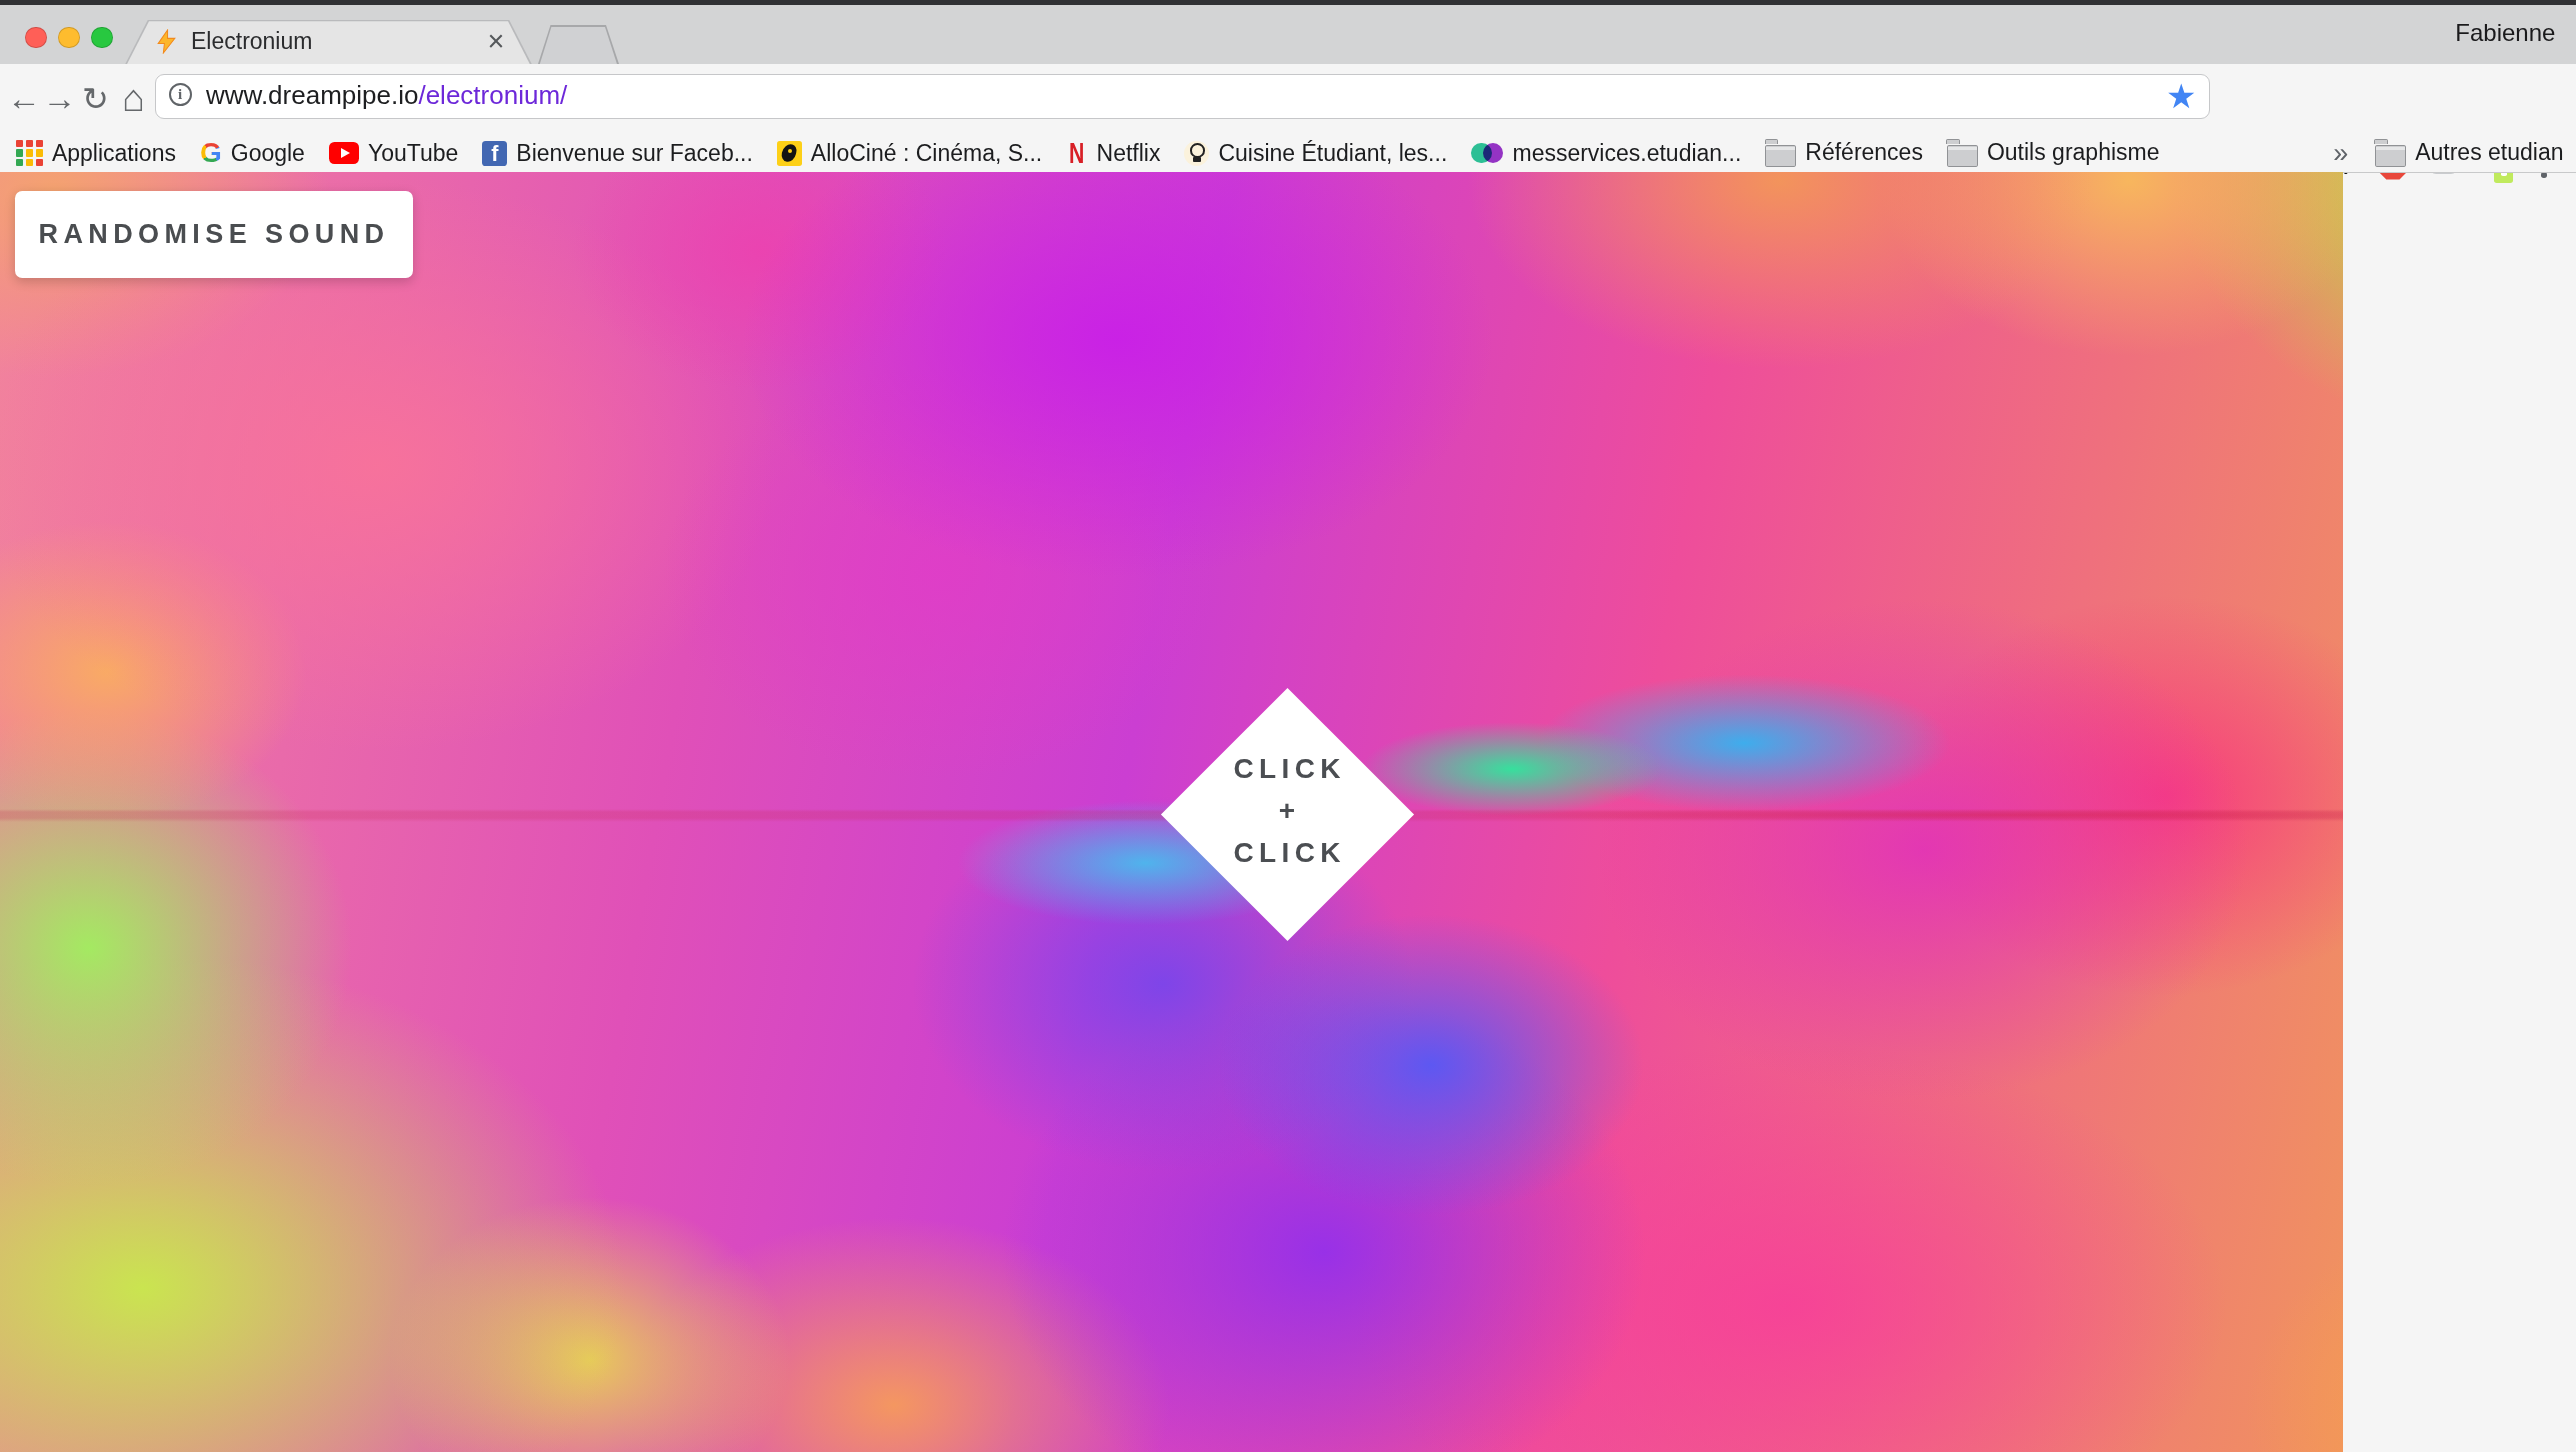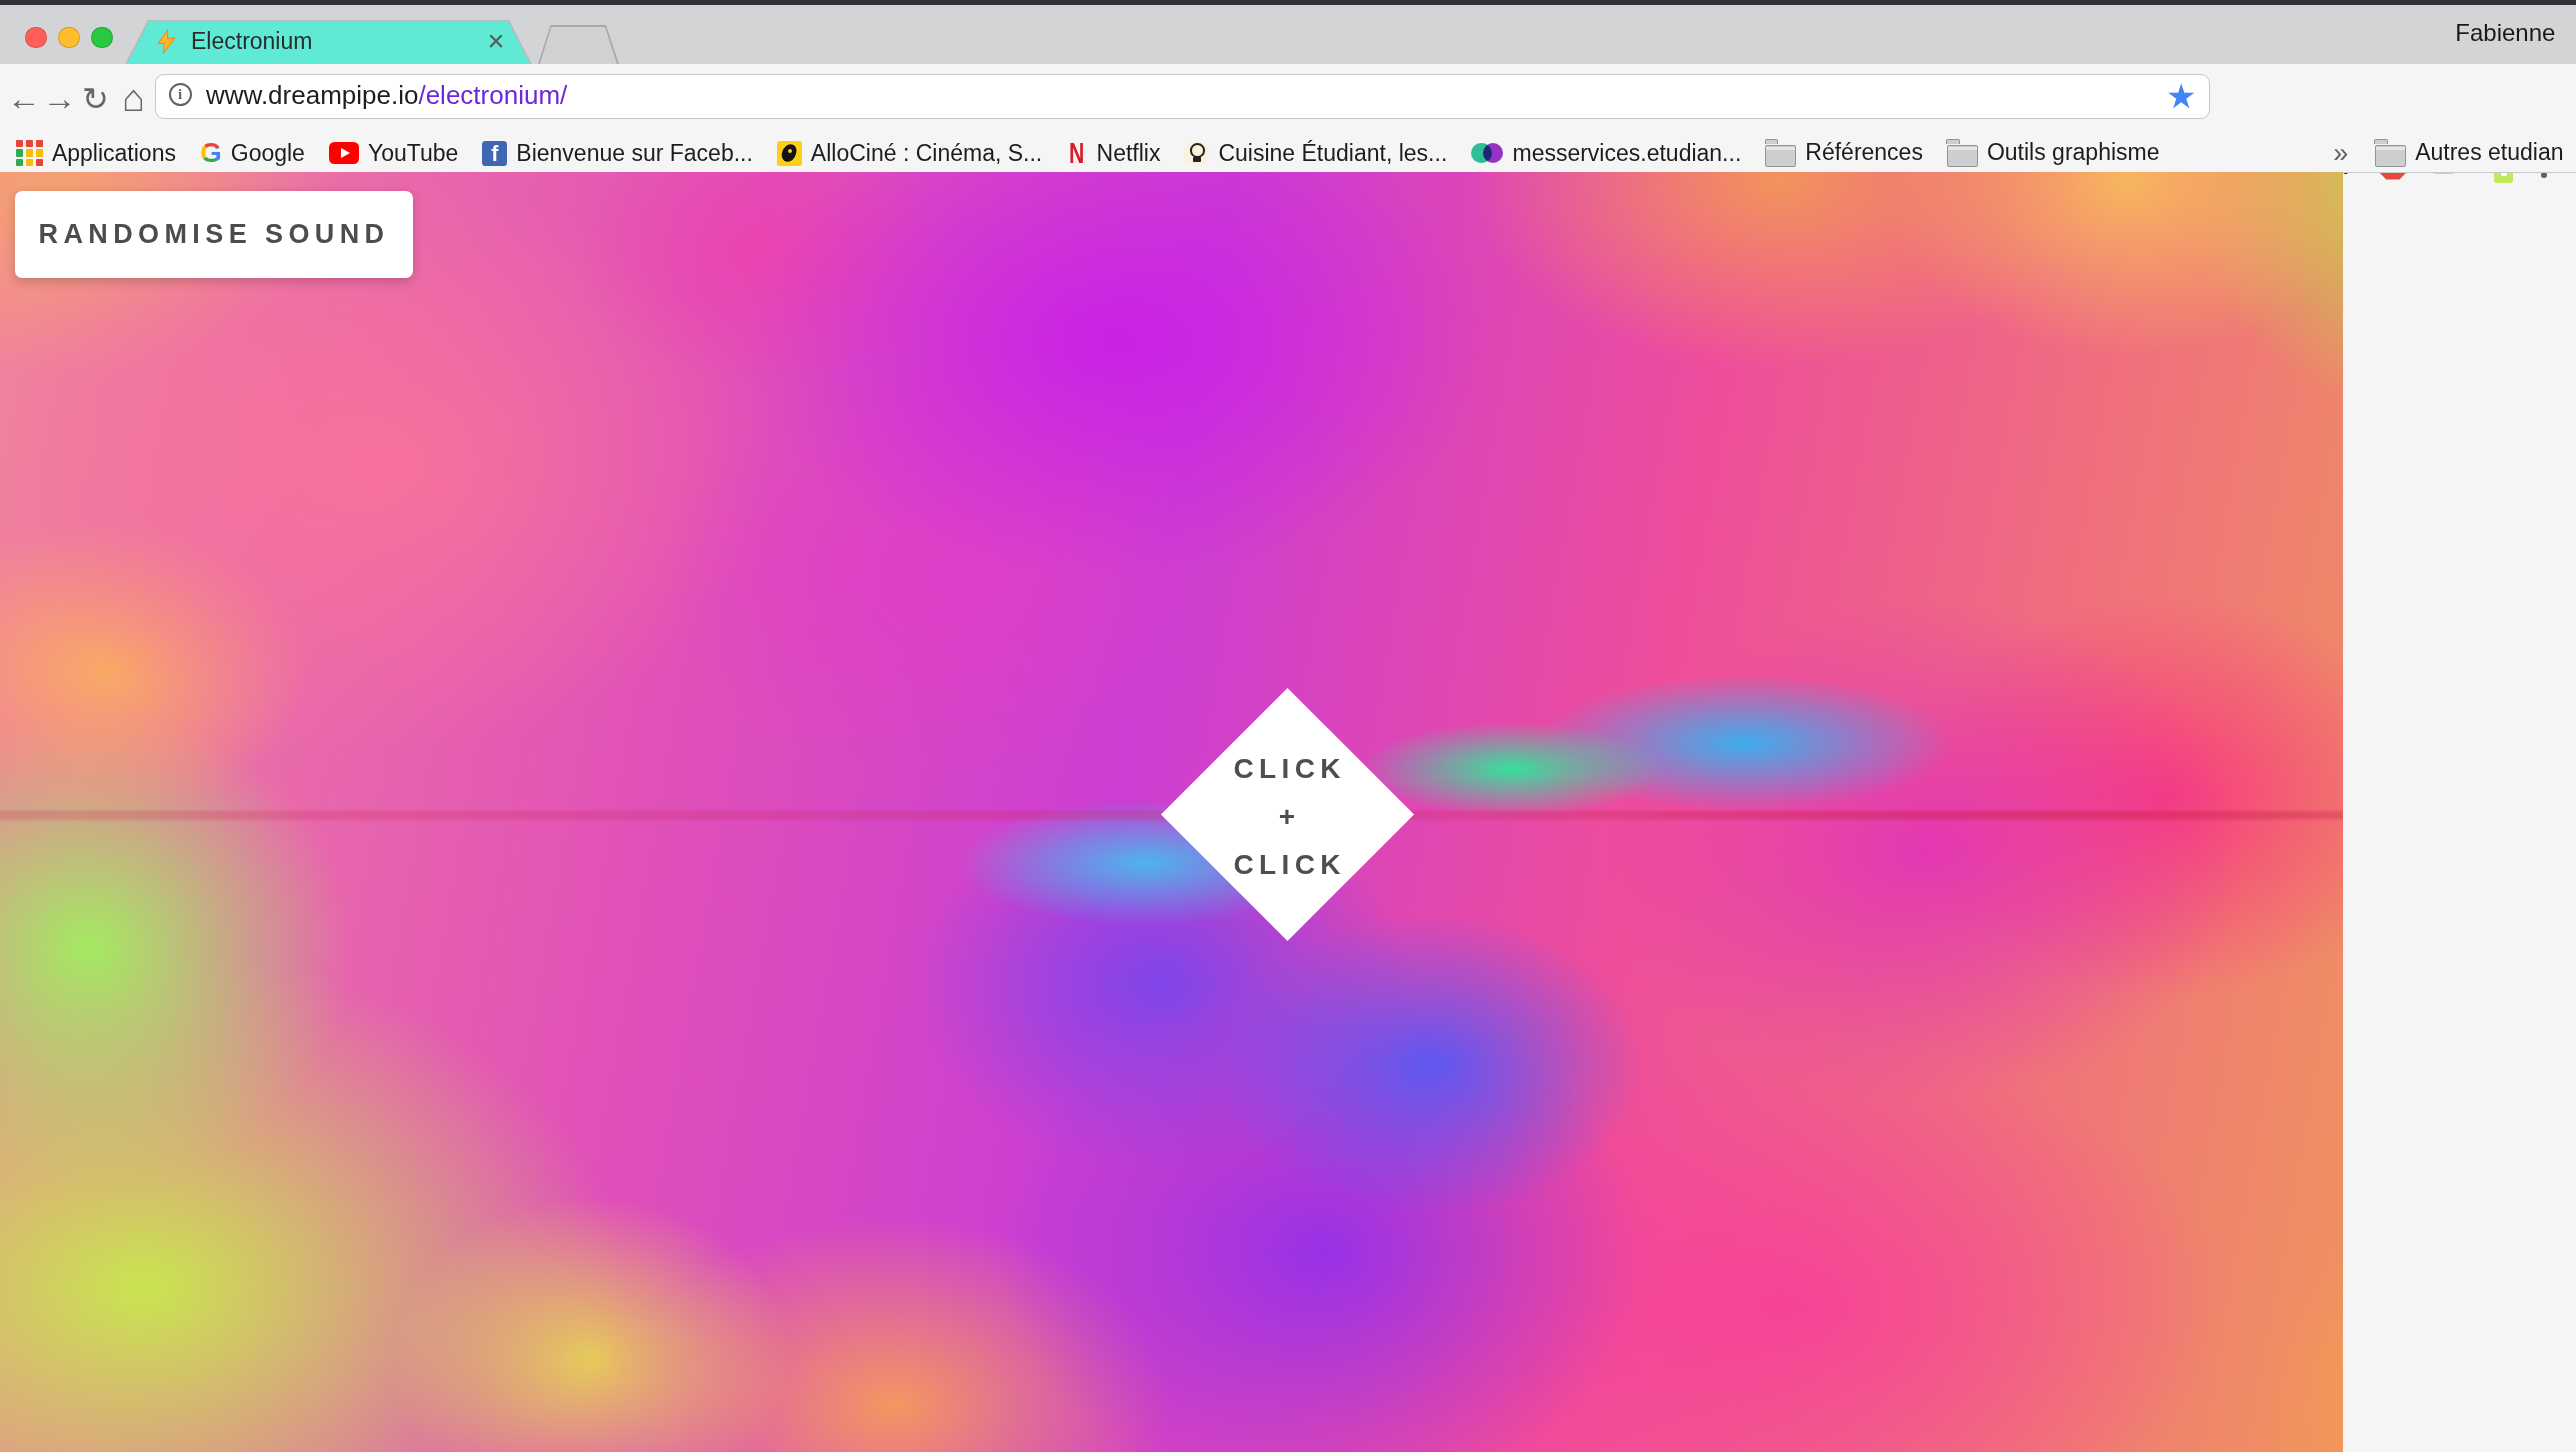--- a/index.html
+++ b/index.html
@@ -11,21 +11,21 @@
 
   
   .tabbar{position:absolute;top:4.5px;left:0;right:0;height:60px;background:#d3d4d5;}
   .traffic{position:absolute;top:22.4px;left:25px;display:flex;gap:11.6px;}
   .light{width:21.5px;height:21.5px;border-radius:50%;box-shadow:inset 0 0 0 0.9px rgba(0,0,0,0.18);}
   .light.red{background:#ff5f57}.light.yellow{background:#febc2e}.light.green{background:#28c840}
 
   .tab-outer{position:absolute;left:125px;top:15px;width:407px;height:45px;
     clip-path:polygon(23px 0,384px 0,407px 45px,0 45px);background:#b9babc;}
   .tab-inner{position:absolute;inset:0;
-    clip-path:polygon(24px 1.8px,383px 1.8px,405px 45px,1.8px 45px);background:#5eead4;}
+    clip-path:polygon(24px 1.8px,383px 1.8px,405px 45px,1.8px 45px);background:#e5e5e5;}
   .tab-favicon{position:absolute;left:29px;top:9px;width:25px;height:25px;}
   .tab-title{position:absolute;left:66px;top:9.8px;font-size:23px;color:#2b2c2e;line-height:25px;white-space:nowrap;}
   .tab-close{position:absolute;left:356px;top:7.2px;width:30px;height:30px;font-size:29px;color:#55585b;
     display:flex;align-items:center;justify-content:center;cursor:default;}
 
   .stub-outer{position:absolute;left:538px;top:20.6px;width:81px;height:39px;
     clip-path:polygon(12.5px 0,68px 0,81px 39px,0 39px);background:#a7a8aa;}
   .stub-inner{position:absolute;inset:0;
     clip-path:polygon(13.4px 1.8px,67px 1.8px,79px 39px,1.8px 39px);background:#d0d1d3;}
 
@@ -148,21 +148,21 @@
     font-family:"Liberation Sans",sans-serif;font-size:27px;font-weight:bold;letter-spacing:5.4px;
     color:#4a4d50;display:flex;align-items:center;justify-content:center;cursor:pointer;}
   .info-btn{position:absolute;left:2475px;top:16px;width:88px;height:88px;background:#ffffff;
     border:none;border-radius:3.6px;box-shadow:0 2.7px 9px rgba(0,0,0,0.15);
     font-family:"Liberation Sans",sans-serif;font-size:41px;font-weight:bold;color:#55585c;
     display:flex;align-items:center;justify-content:center;cursor:pointer;}
 
   .diamond{position:absolute;left:1198px;top:553px;width:179px;height:179px;background:#ffffff;
     transform:rotate(45deg);}
   .diamond-label{position:absolute;left:1153px;top:581px;width:268px;display:flex;flex-direction:column;
-    align-items:center;gap:16px;font-size:28px;font-weight:bold;letter-spacing:5.4px;color:#4b4e52;
+    align-items:center;gap:10px;font-size:28px;font-weight:bold;letter-spacing:5.4px;color:#4b4e52;
     text-indent:5.4px;justify-content:flex-end;}
 </style>
 </head>
 <body>
 
 <div class="window">
 
   <div class="top-strip"></div>
 
   <div class="tabbar">

